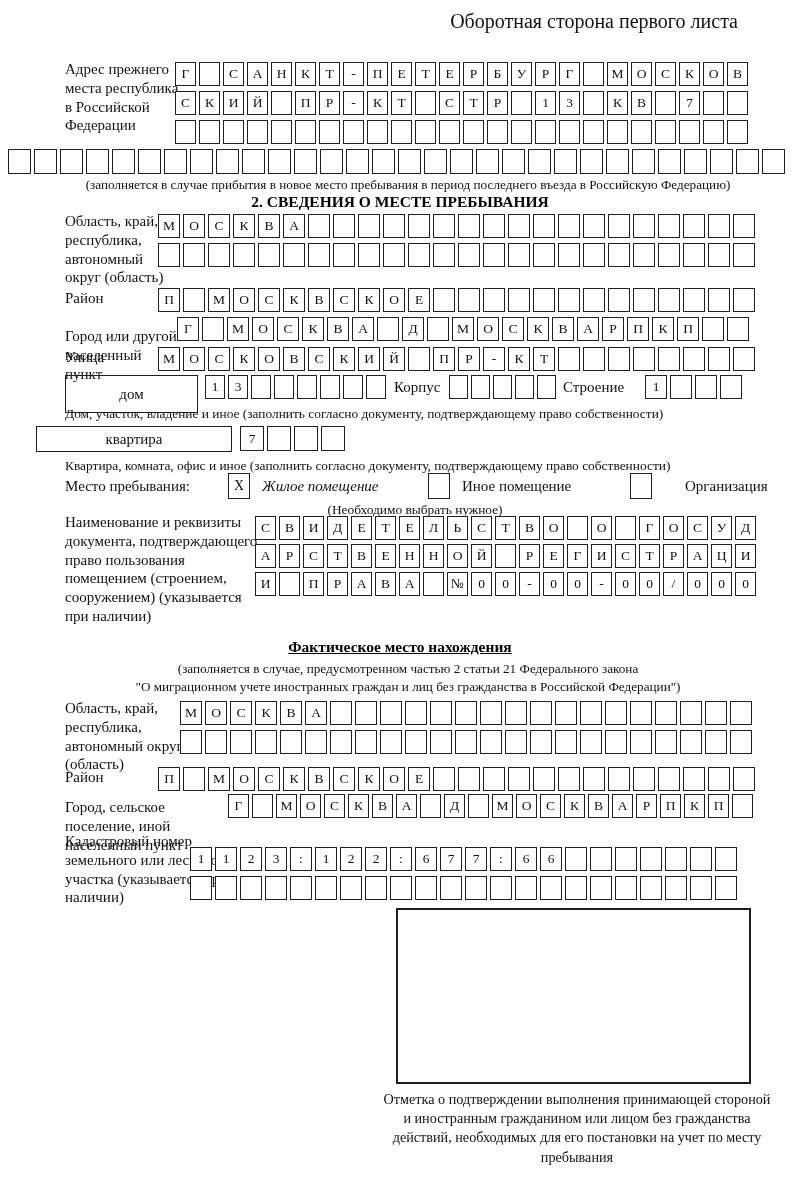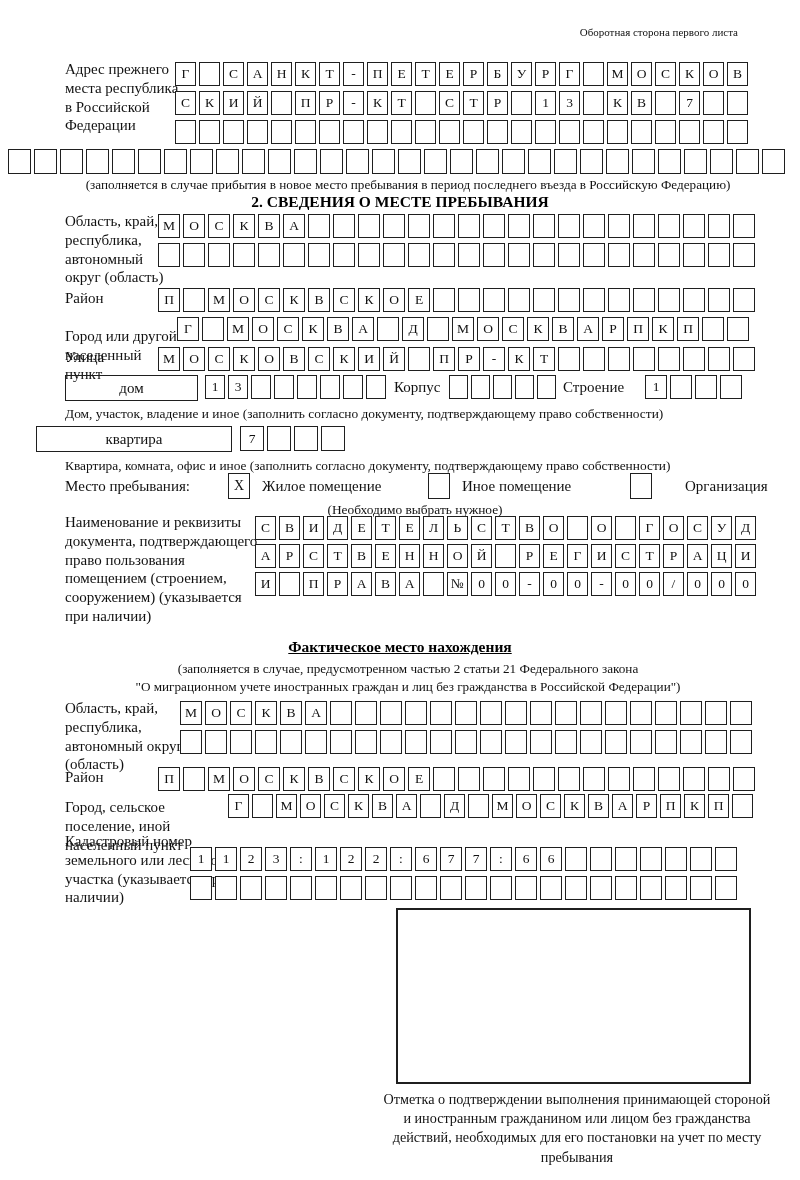--- a/index.html
+++ b/index.html
@@ -25,21 +25,21 @@
         display:flex;align-items:center;justify-content:center;font-size:14px;}
   .capleft{font-size:13.4px;color:#111;}
   .bigbox{box-sizing:border-box;border:2px solid #1f1f1f;background:#fff;}
   .caption{font-size:14.2px;text-align:center;line-height:1.35;color:#111;}
 </style>
 </head>
 <body>
 
 <div id="page">
 
-  <div class="abs" style="top:26px;right:62px;font-size:11px;">Оборотная сторона первого листа</div>
+  <div class="abs" style="top:10px;right:62px;font-size:20px;">Оборотная сторона первого листа</div>
 
   <div class="abs lbl" style="left:65px;top:60px;width:122px;">Адрес прежнего места республика в Российской Федерации</div>
   <div class="abs strip p24" style="left:175px;top:62px;">
       <div class="cell">Г</div>
       <div class="cell"></div>
       <div class="cell">С</div>
       <div class="cell">А</div>
       <div class="cell">Н</div>
       <div class="cell">К</div>
       <div class="cell">Т</div>
@@ -279,21 +279,21 @@
       <div class="cell"></div>
       <div class="cell"></div>
       <div class="cell"></div>
       <div class="cell"></div>
       <div class="cell"></div>
       <div class="cell"></div>
       <div class="cell"></div>
       <div class="cell"></div>
     </div>
 
-  <div class="abs namedbox" style="left:65px;top:375px;width:133px;height:26px;">дом</div>
+  <div class="abs namedbox" style="left:65px;top:375px;width:133px;height:38px;">дом</div>
   <div class="abs strip p23" style="left:205px;top:375px;">
       <div class="cell">1</div>
       <div class="cell">3</div>
       <div class="cell"></div>
       <div class="cell"></div>
       <div class="cell"></div>
       <div class="cell"></div>
       <div class="cell"></div>
       <div class="cell"></div>
     </div>
@@ -318,21 +318,21 @@
   <div class="abs strip p27" style="left:240px;top:426px;">
       <div class="cell">7</div>
       <div class="cell"></div>
       <div class="cell"></div>
       <div class="cell"></div>
     </div>
   <div class="abs capleft" style="left:65px;top:458px;">Квартира, комната, офис и иное (заполнить согласно документу, подтверждающему право собственности)</div>
 
   <div class="abs lbl" style="left:65px;top:477px;">Место пребывания:</div>
   <div class="abs chk" style="left:228px;top:473px;">X</div>
-  <div class="abs lbl" style="left:262px;top:477px;">Жилое помещение</div>
+  <div class="abs lbl" style="left:262px;top:477px;font-style:italic;">Жилое помещение</div>
   <div class="abs chk" style="left:428px;top:473px;"></div>
   <div class="abs lbl" style="left:462px;top:477px;">Иное помещение</div>
   <div class="abs chk" style="left:630px;top:473px;"></div>
   <div class="abs lbl" style="left:685px;top:477px;">Организация</div>
   <div class="abs lbl" style="left:65px;top:513px;width:195px;">Наименование и реквизиты документа, подтверждающего право пользования помещением (строением, сооружением) (указывается при наличии)</div>
 
   <div class="abs capleft" style="left:240px;top:502px;width:350px;text-align:center;">(Необходимо выбрать нужное)</div>
   <div class="abs strip p24" style="left:255px;top:516px;">
       <div class="cell">С</div>
       <div class="cell">В</div>

